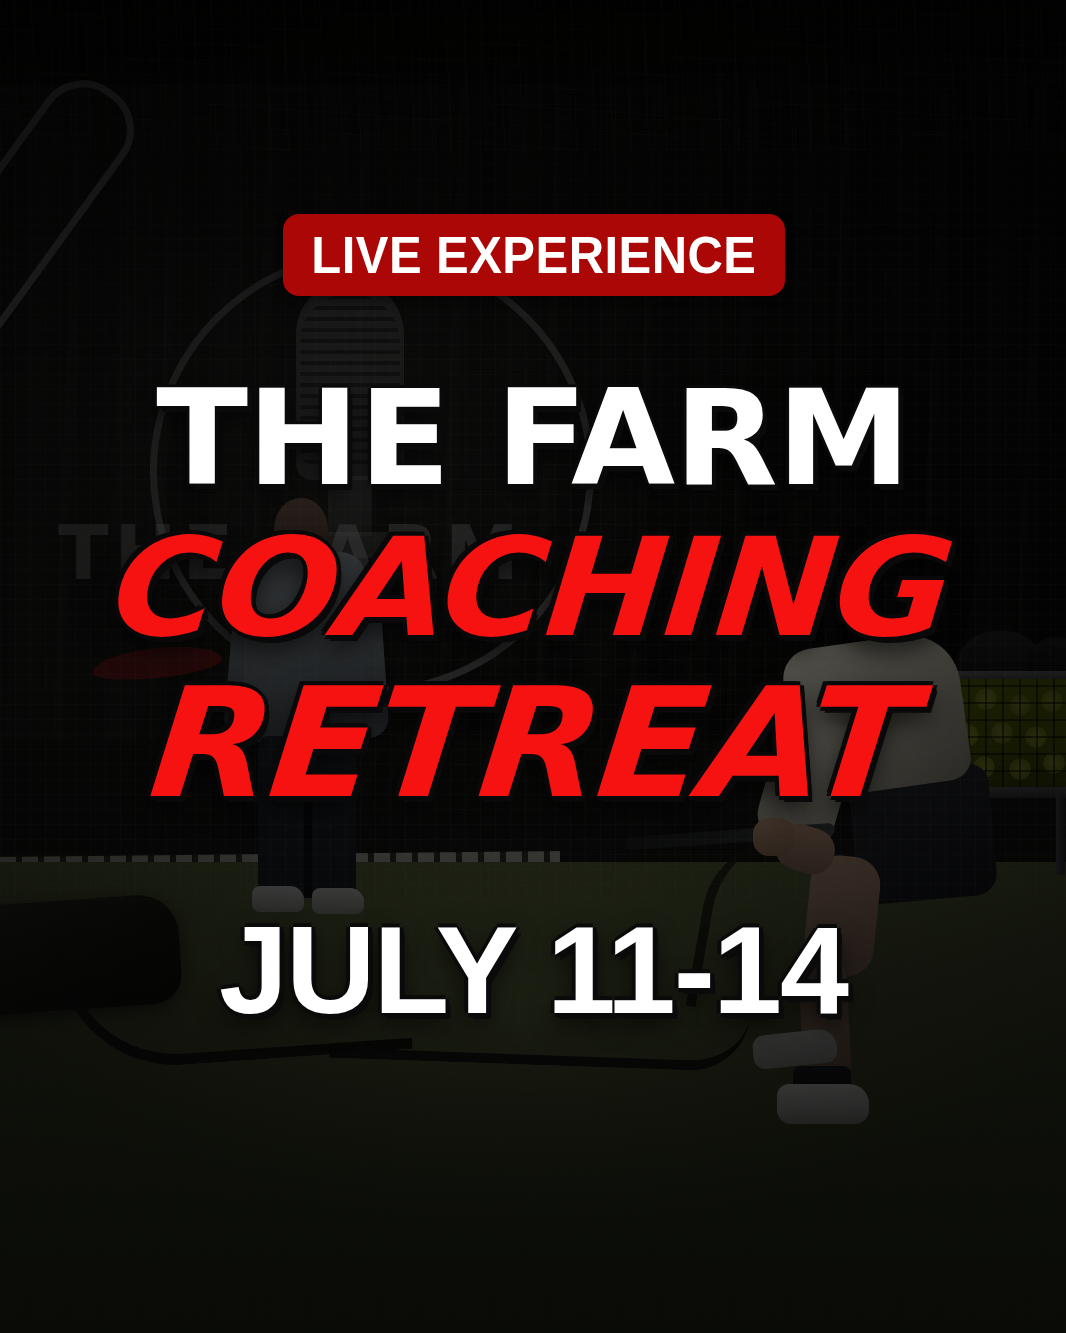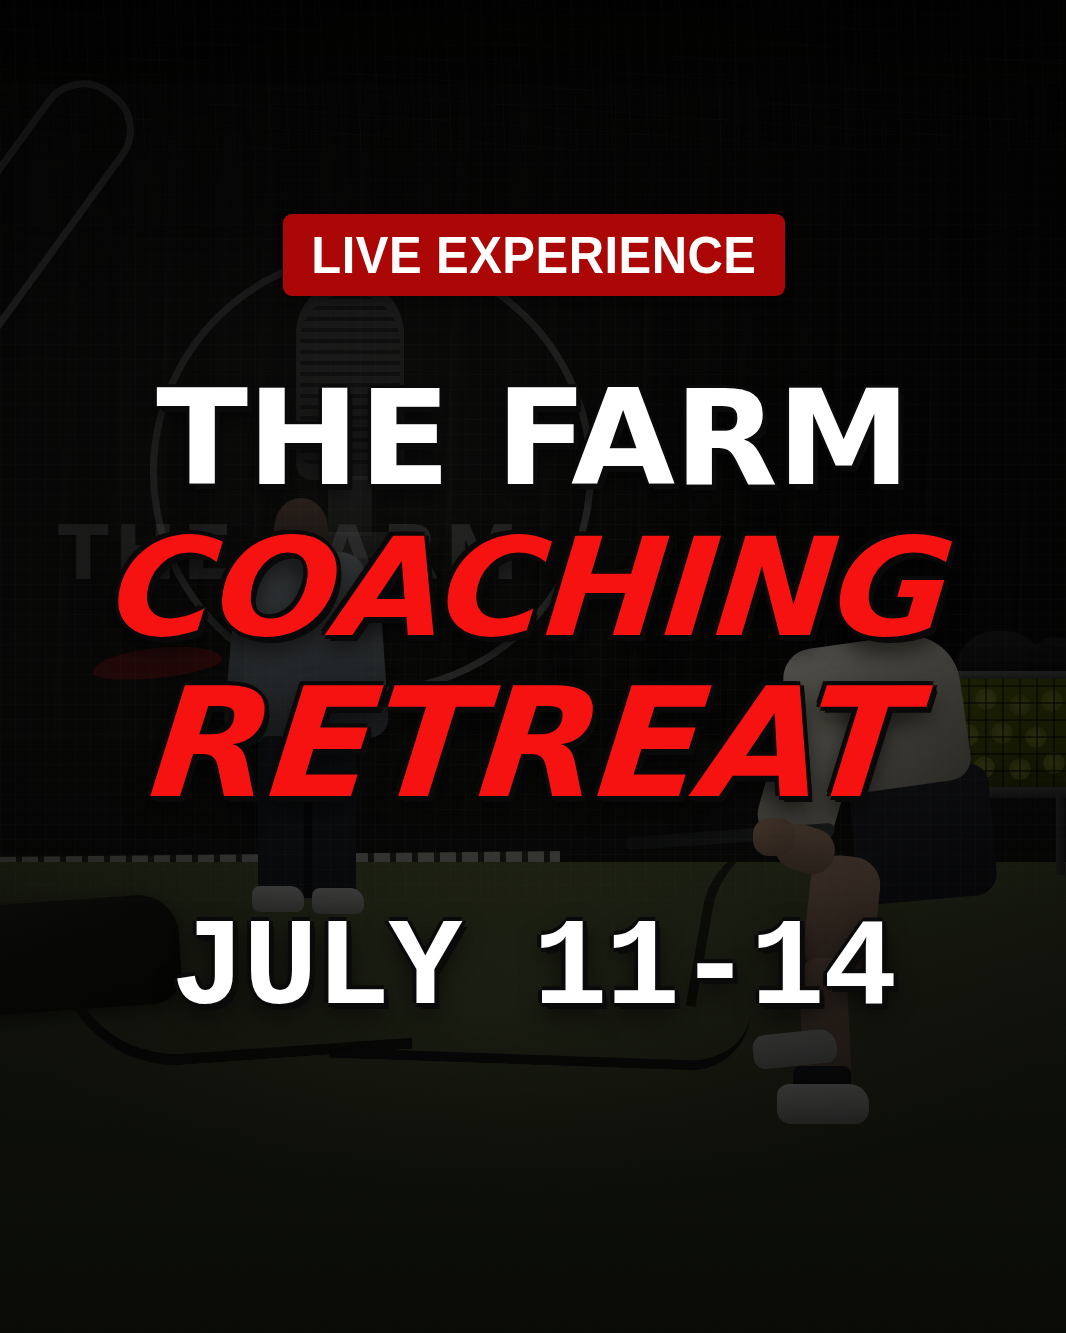--- a/index.html
+++ b/index.html
@@ -363,21 +363,21 @@
   
   .content {
     position: absolute; inset: 0;
     display: flex; flex-direction: column; align-items: center;
   }
 
   .badge {
     position: absolute; left: 283px; top: 214px;
     width: 502px; height: 82px;
     background: #ab0707;
-    border-radius: 9px;
+    border-radius: 16px;
     display: flex; align-items: center; justify-content: center;
     box-shadow: 0 3px 10px rgba(0,0,0,.45);
   }
   .badge-text {
     color: #ffffff;
     font-family: "Liberation Sans", sans-serif;
     font-weight: 700;
     font-size: 51px;
     letter-spacing: 0.5px;
     transform: scaleX(0.96);
@@ -440,21 +440,21 @@
       0 -4px 0 #090909, 0 4px 0 #090909,
       -4px -4px 0 #090909, 4px 4px 0 #090909,
       0 12px 26px rgba(0,0,0,.8);
     white-space: nowrap;
   }
 
   .line-date {
     position: absolute; left: 0; right: 0; top: 908px;
     text-align: center;
     color: #ffffff;
-    font-family: Liberation Mono, monospace;
+    font-family: Liberation Sans, sans-serif;
     font-weight: 700;
     font-size: 124px;
     line-height: 1;
     letter-spacing: -2px;
     transform: scaleX(1.0);
     text-shadow:
       5px 6px 0 #0a0a0a,
       -4px 0 0 #0a0a0a, 4px 0 0 #0a0a0a,
       0 -4px 0 #0a0a0a, 0 4px 0 #0a0a0a,
       0 10px 24px rgba(0,0,0,.75);

